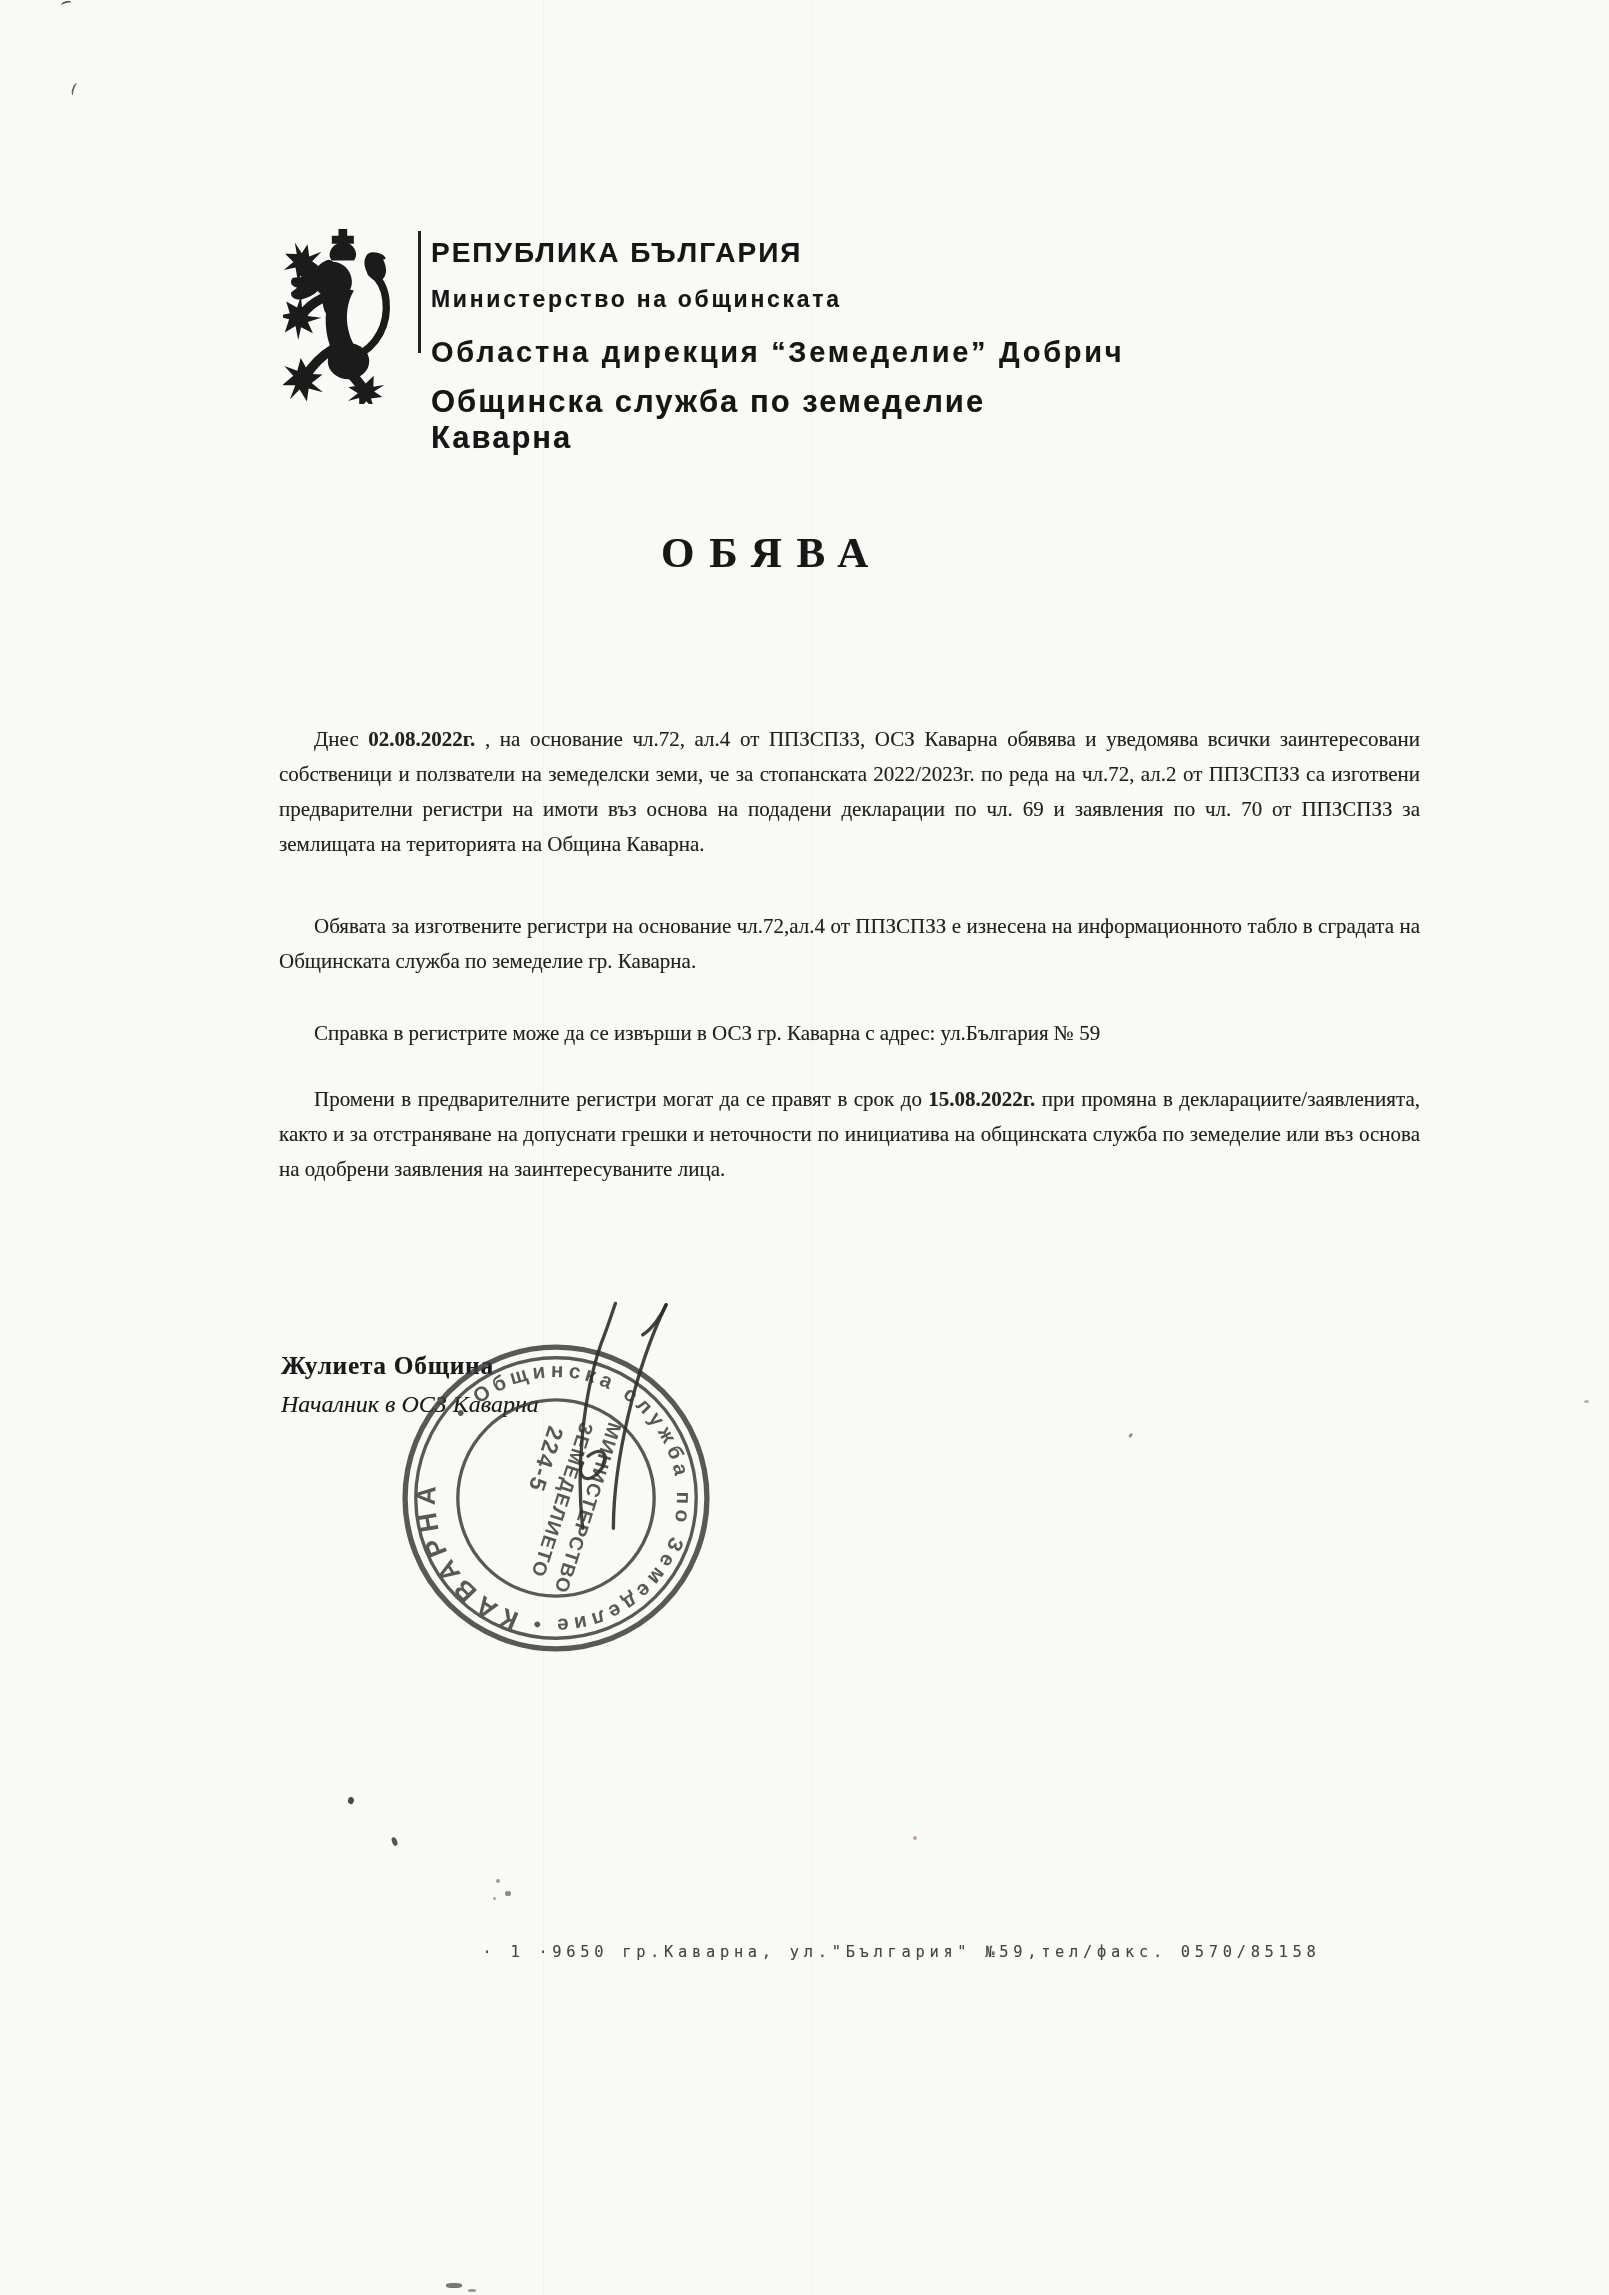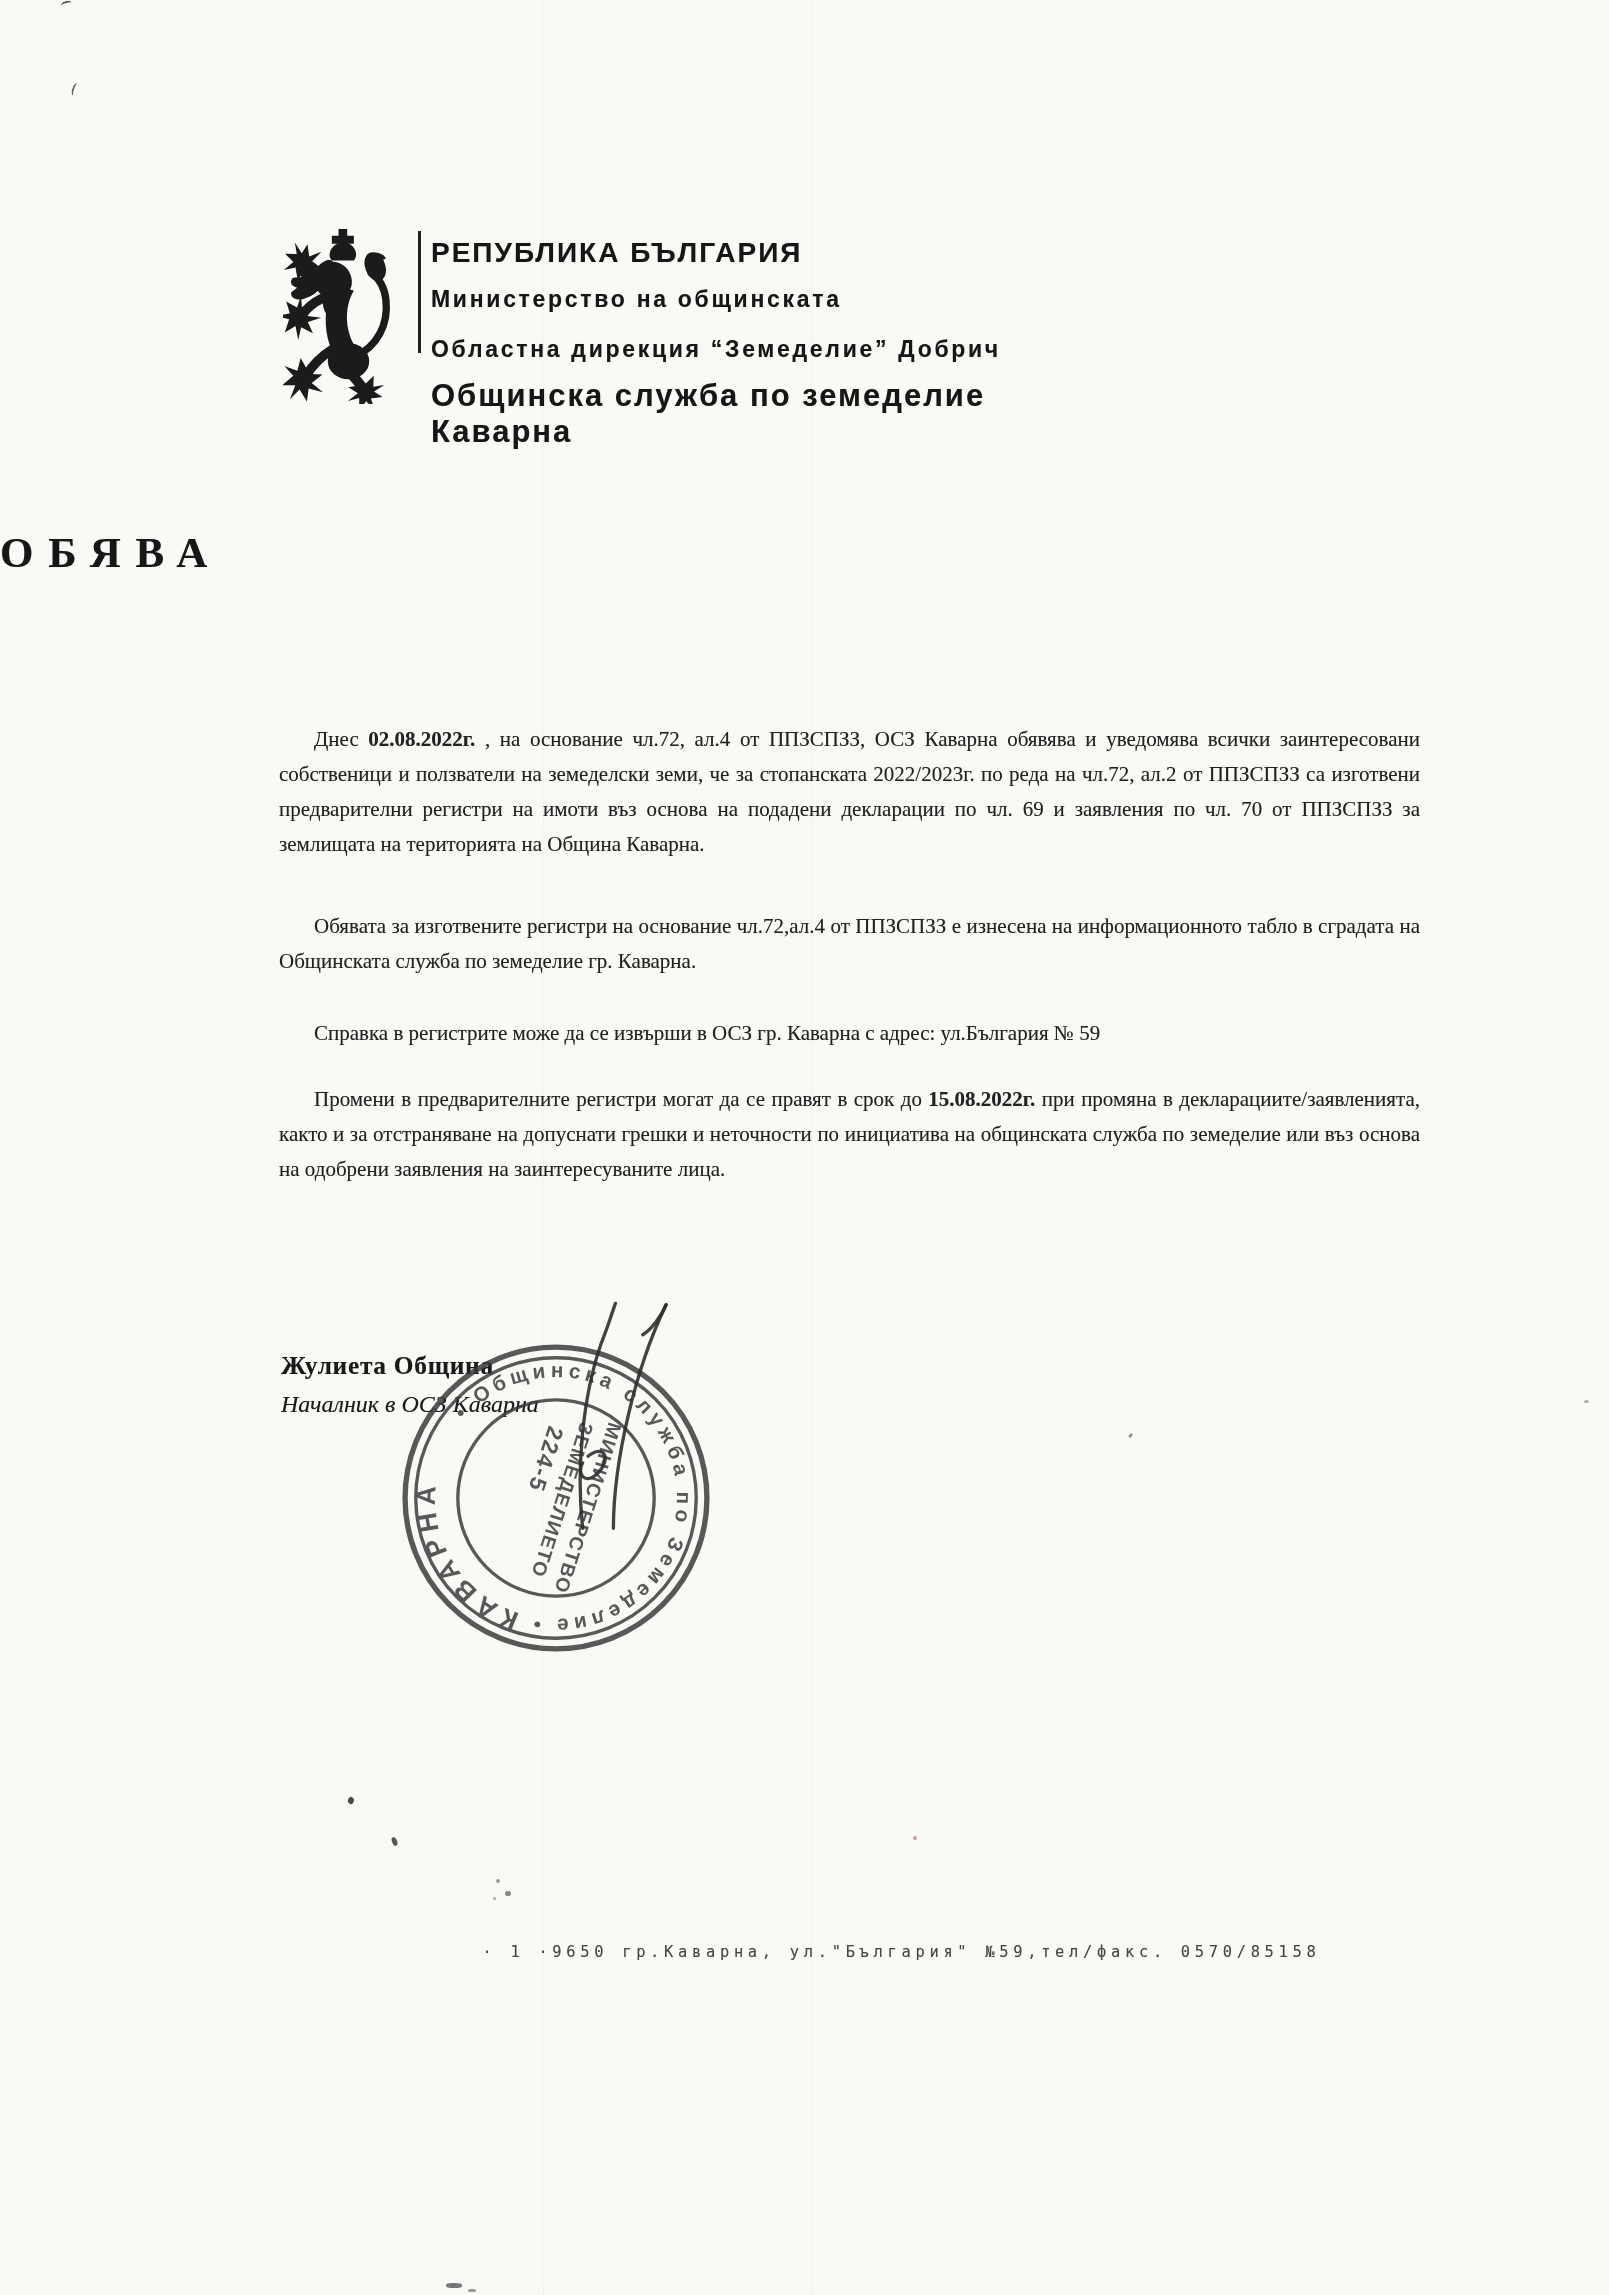--- a/index.html
+++ b/index.html
@@ -53,31 +53,31 @@
     top: 237px;
     width: 695px;
     text-align: left;
     font-family: "Liberation Sans", sans-serif;
     font-weight: bold;
     color: var(--header_ink);
     text-shadow: 0 0 0.7px rgba(30,30,30,0.35);
   }
   .lh1 { font-size: 28px; letter-spacing: 2px; margin-bottom: 17.4px; }
   .lh2 { font-size: 23px; letter-spacing: 2.7px; margin-bottom: 16px; }
-  .lh3 { font-size: 23px; letter-spacing: 2.7px; margin-bottom: 14.7px; margin-top: 23px; }
+  .lh3 { font-size: 29px; letter-spacing: 2.7px; margin-bottom: 14.7px; margin-top: 23px; }
   .lh4 { font-size: 31px; letter-spacing: 2px; }
 
   
   .doc-title {
     position: absolute;
     left: 0;
     top: 528px;
     width: 1544px;
     margin: 0;
-    text-align: left;
+    text-align: center;
     font-family: "Liberation Serif", serif;
     font-size: 43px;
     font-weight: bold;
     letter-spacing: 14.7px;
     color: #171717;
     text-shadow: 0 0 0.7px rgba(30,30,30,0.4);
   }
 
   
   .body-text {

